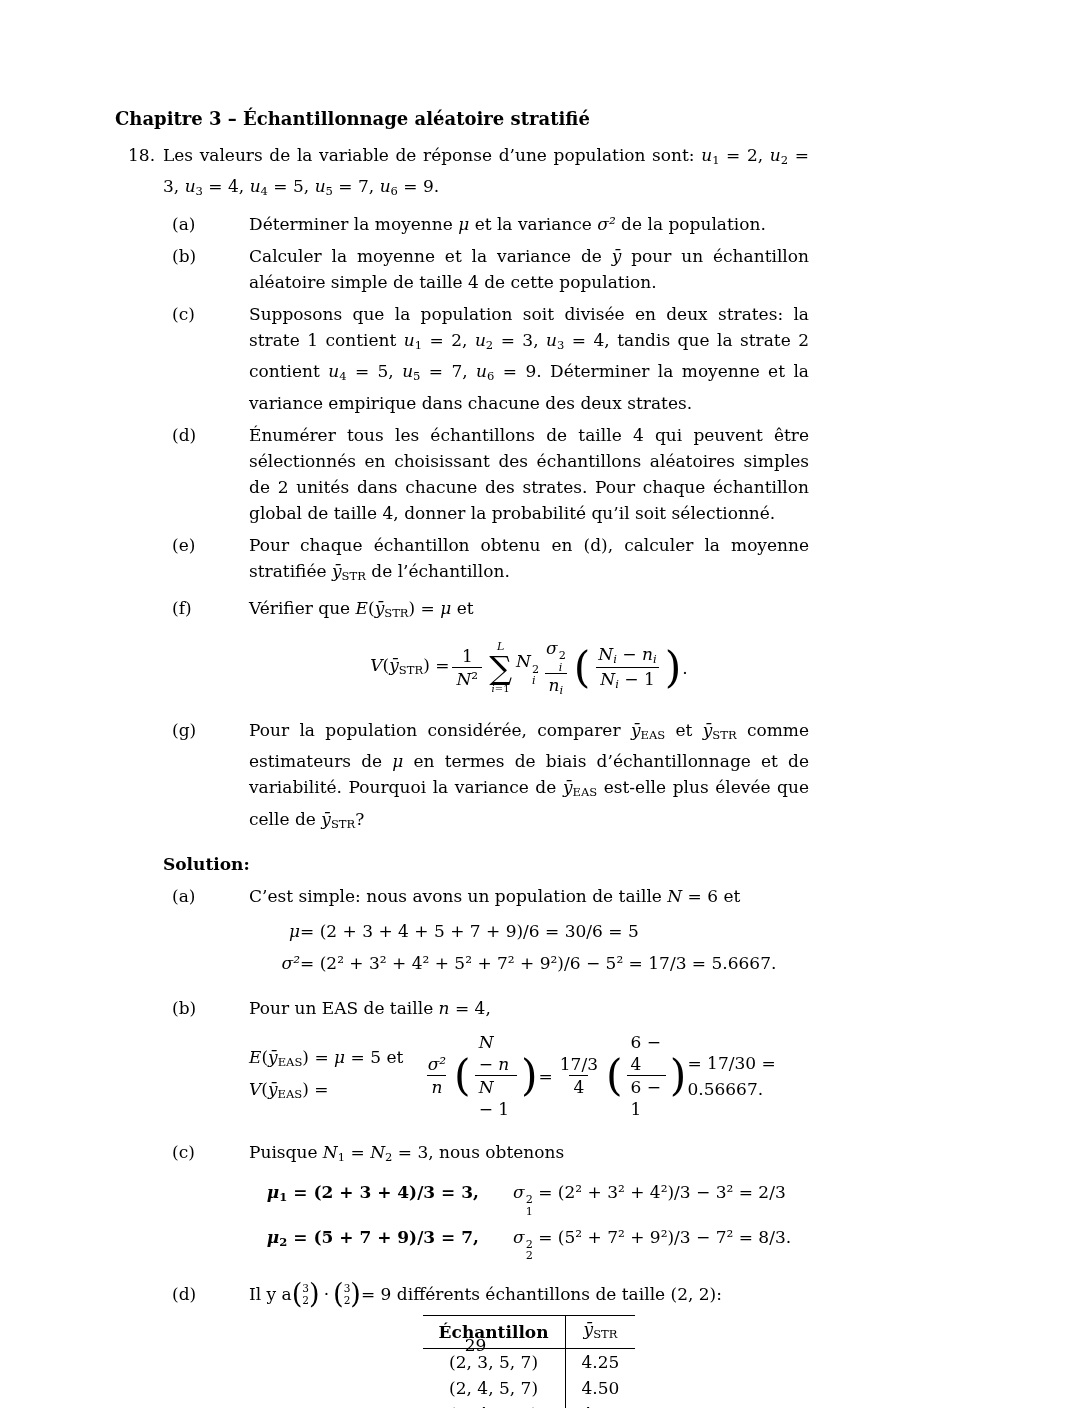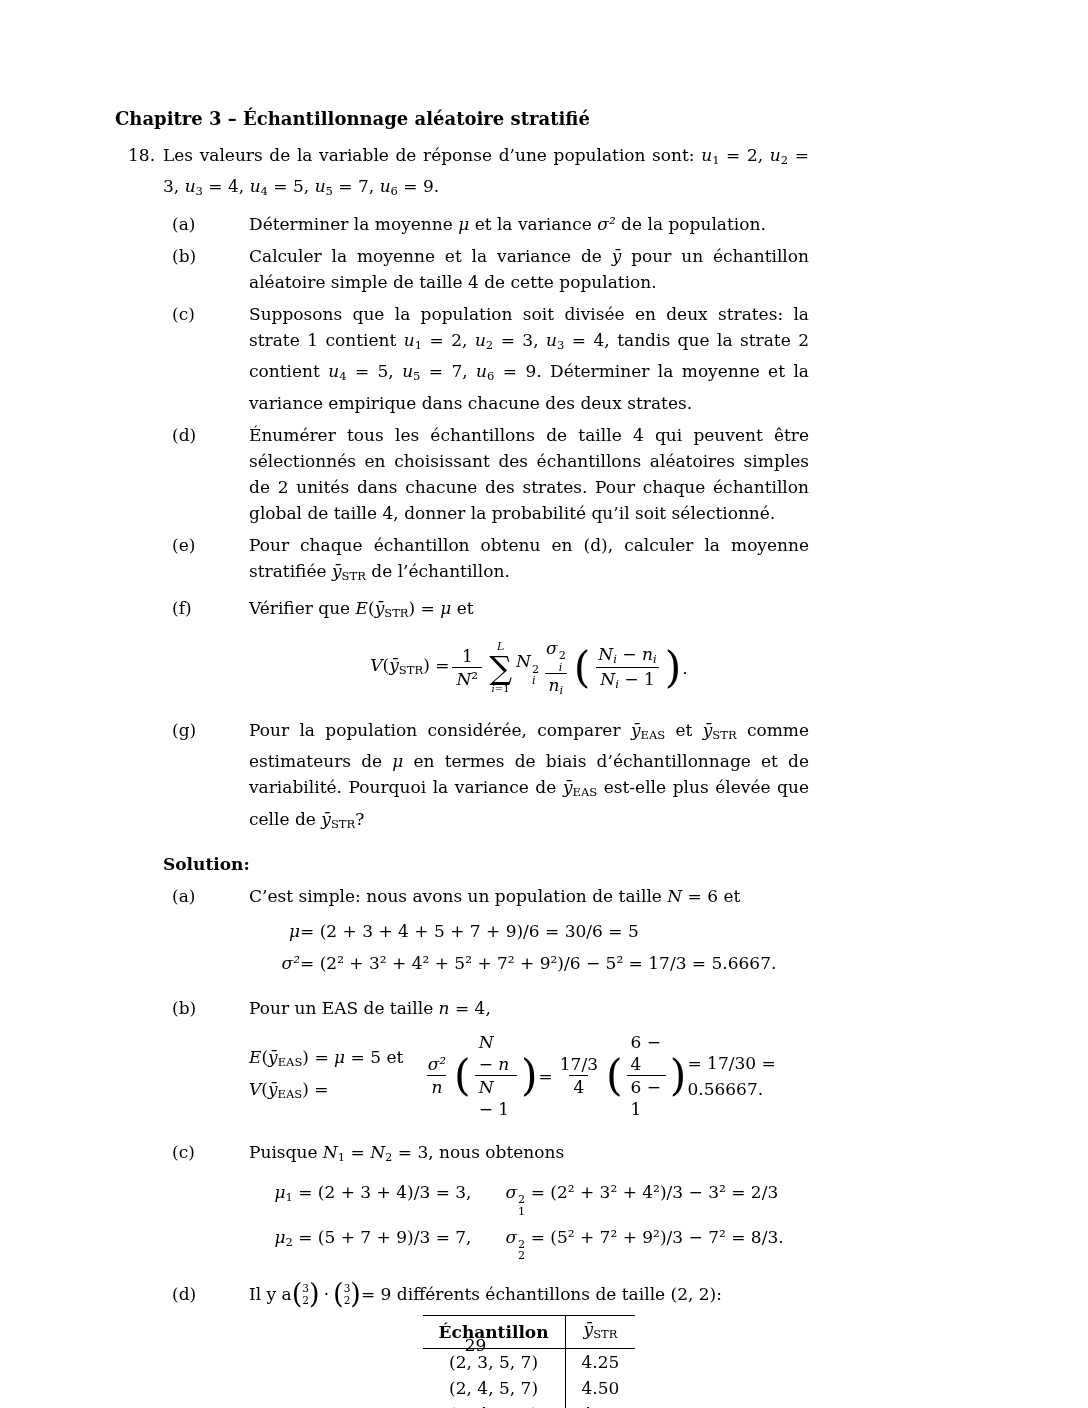--- a/index.html
+++ b/index.html
@@ -36,21 +36,21 @@
   .frac .den{display:block;padding:0 4px;border-top:1.5px solid #000;}
   .sum{display:inline-flex;flex-direction:column;align-items:center;line-height:1;margin:0 4px;}
   .sum .stop{font-size:11px;font-style:italic;}
   .sum .ssym{font-size:32px;line-height:1;}
   .sum .sbot{font-size:10px;}
   .bigp{font-size:250%;font-weight:normal;line-height:0;display:inline-block;margin:0 1px;}
   .align2{display:table;margin:6px auto 10px;}
   .arow{display:table-row;}
   .acell-l{display:table-cell;text-align:right;padding:3px 0;}
   .acell-r{display:table-cell;text-align:left;padding:3px 0;}
-  .acol1{display:table-cell;text-align:left;padding:3px 34px 3px 0;}
+  .acol1{display:table-cell;text-align:left;padding:3px 34px 3px 0;font-weight:bold;}
   .acol2{display:table-cell;text-align:left;padding:3px 0;}
   .binom{display:inline-flex;flex-direction:column;align-items:center;font-size:62%;line-height:1.15;vertical-align:middle;}
   .bp{font-size:160%;line-height:0;vertical-align:middle;display:inline-block;}
   .dline{display:flex;align-items:center;flex-wrap:wrap;}
   table.smp{border-collapse:collapse;margin:8px auto 0;text-align:center;border-top:1.5px solid #000;border-bottom:1.5px solid #000;}
   table.smp td,table.smp th{padding:0 16px;font-weight:normal;}
   table.smp .c1{border-right:1.2px solid #000;}
   table.smp tr.hd td{border-bottom:1.2px solid #000;}
   .pgnum{position:absolute;left:4px;right:0;top:1332px;text-align:center;}
 </style>

